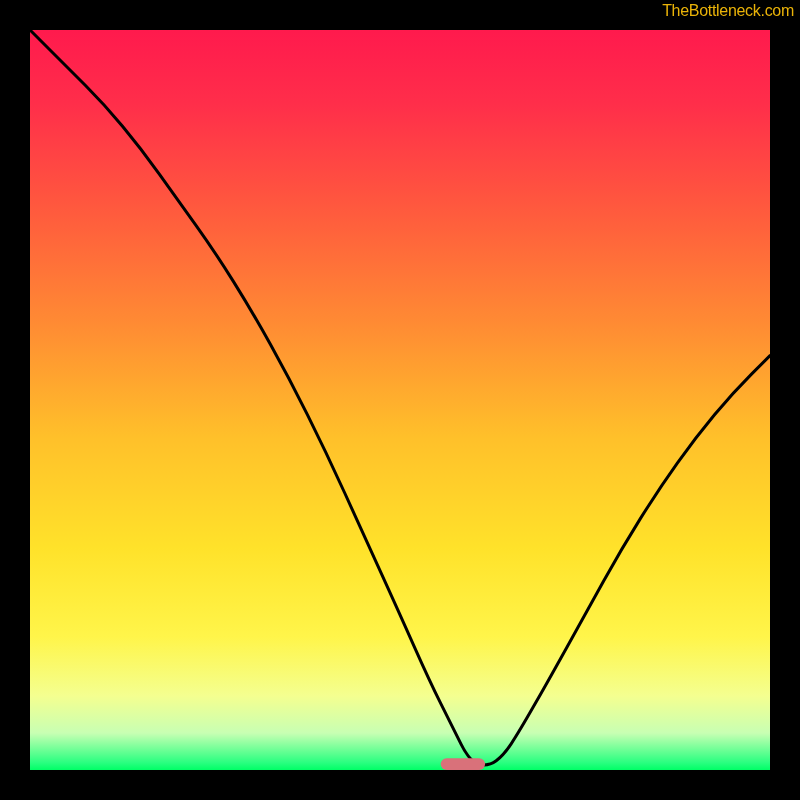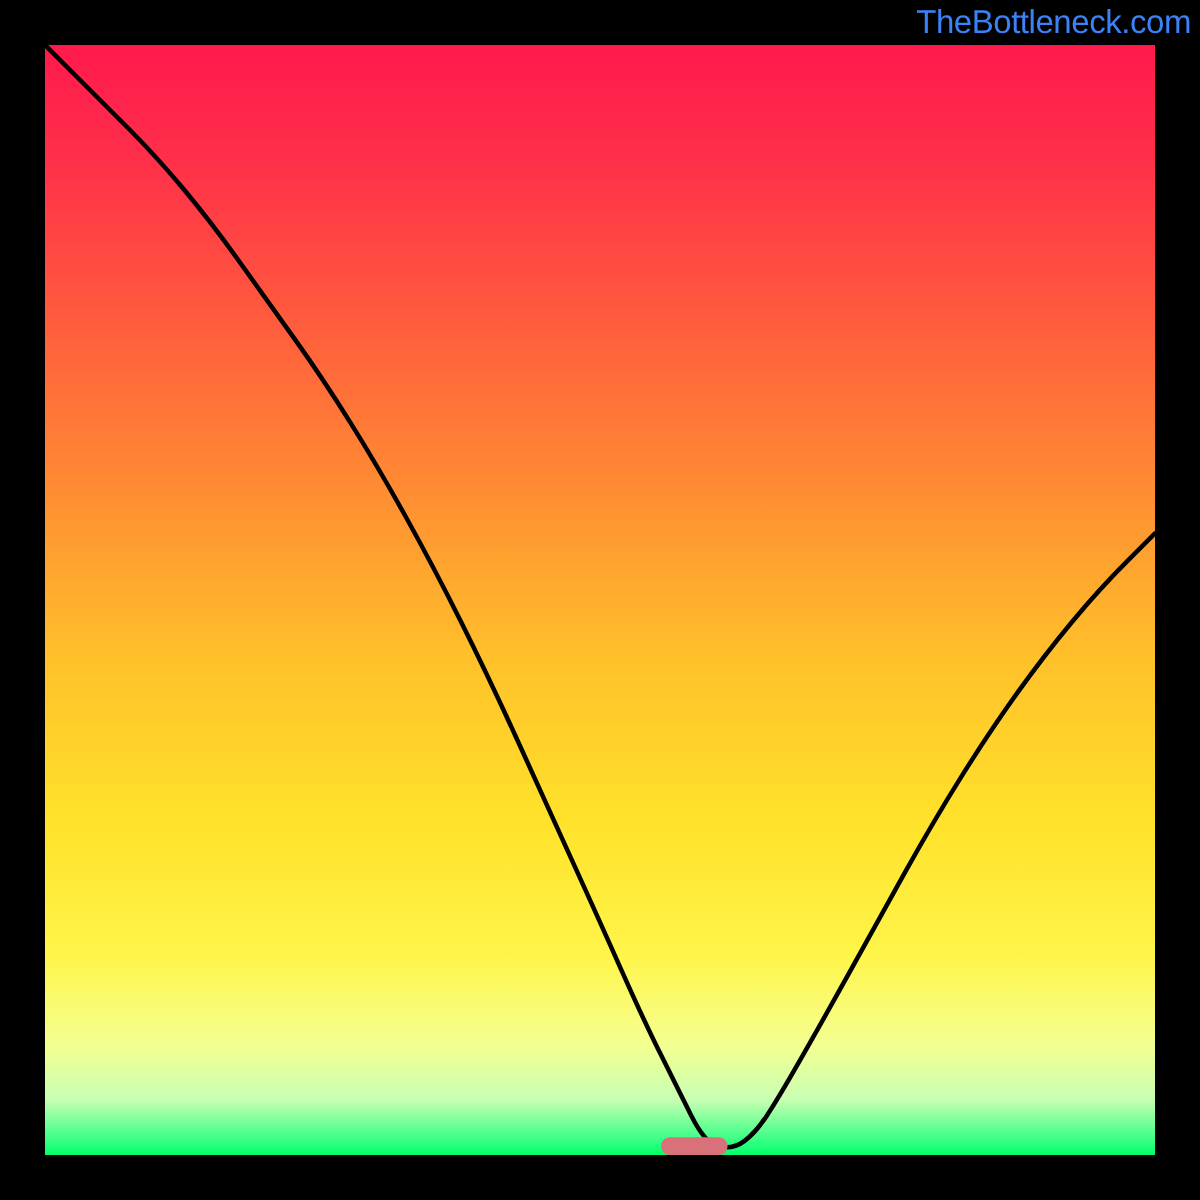--- a/index.html
+++ b/index.html
@@ -21,23 +21,23 @@
     left: 30px;
     top: 30px;
     width: 740px;
     height: 740px;
   }
   .watermark {
     position: absolute;
     top: 2px;
     right: 6px;
     font-family: Arial, Helvetica, sans-serif;
-    font-size: 22px;
+    font-size: 16px;
     font-weight: 500;
-    color: #3b82f6;
+    color: #eab308;
     letter-spacing: -0.3px;
     user-select: none;
   }
 </style>
 </head>
 <body>
 
 <div class="frame">
   <div class="watermark">TheBottleneck.com</div>
 

